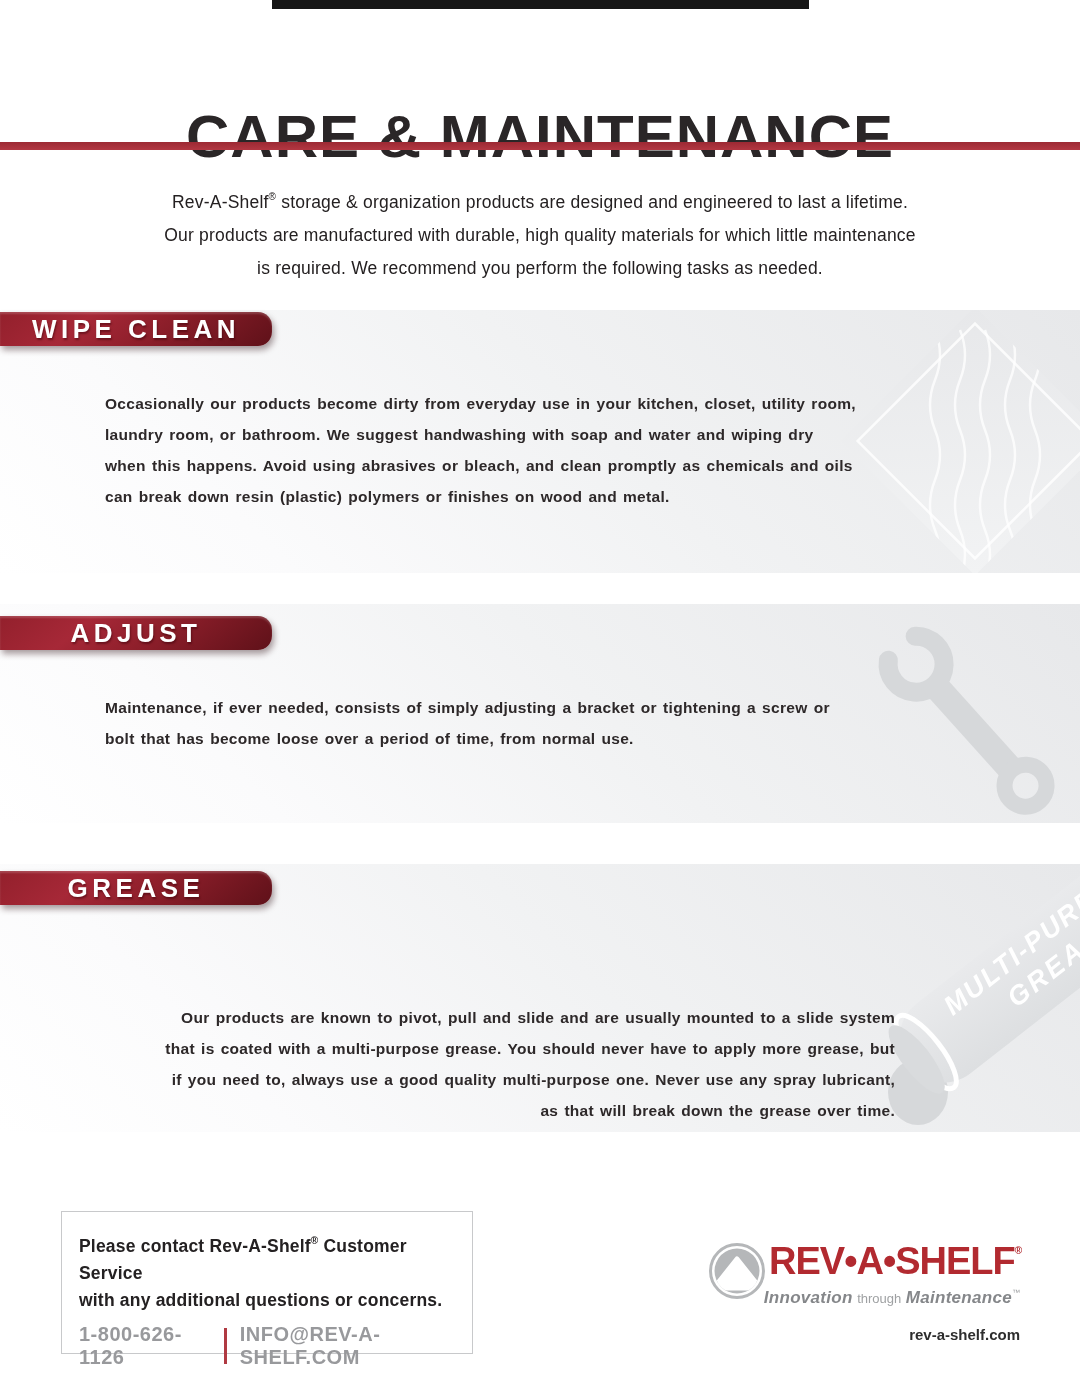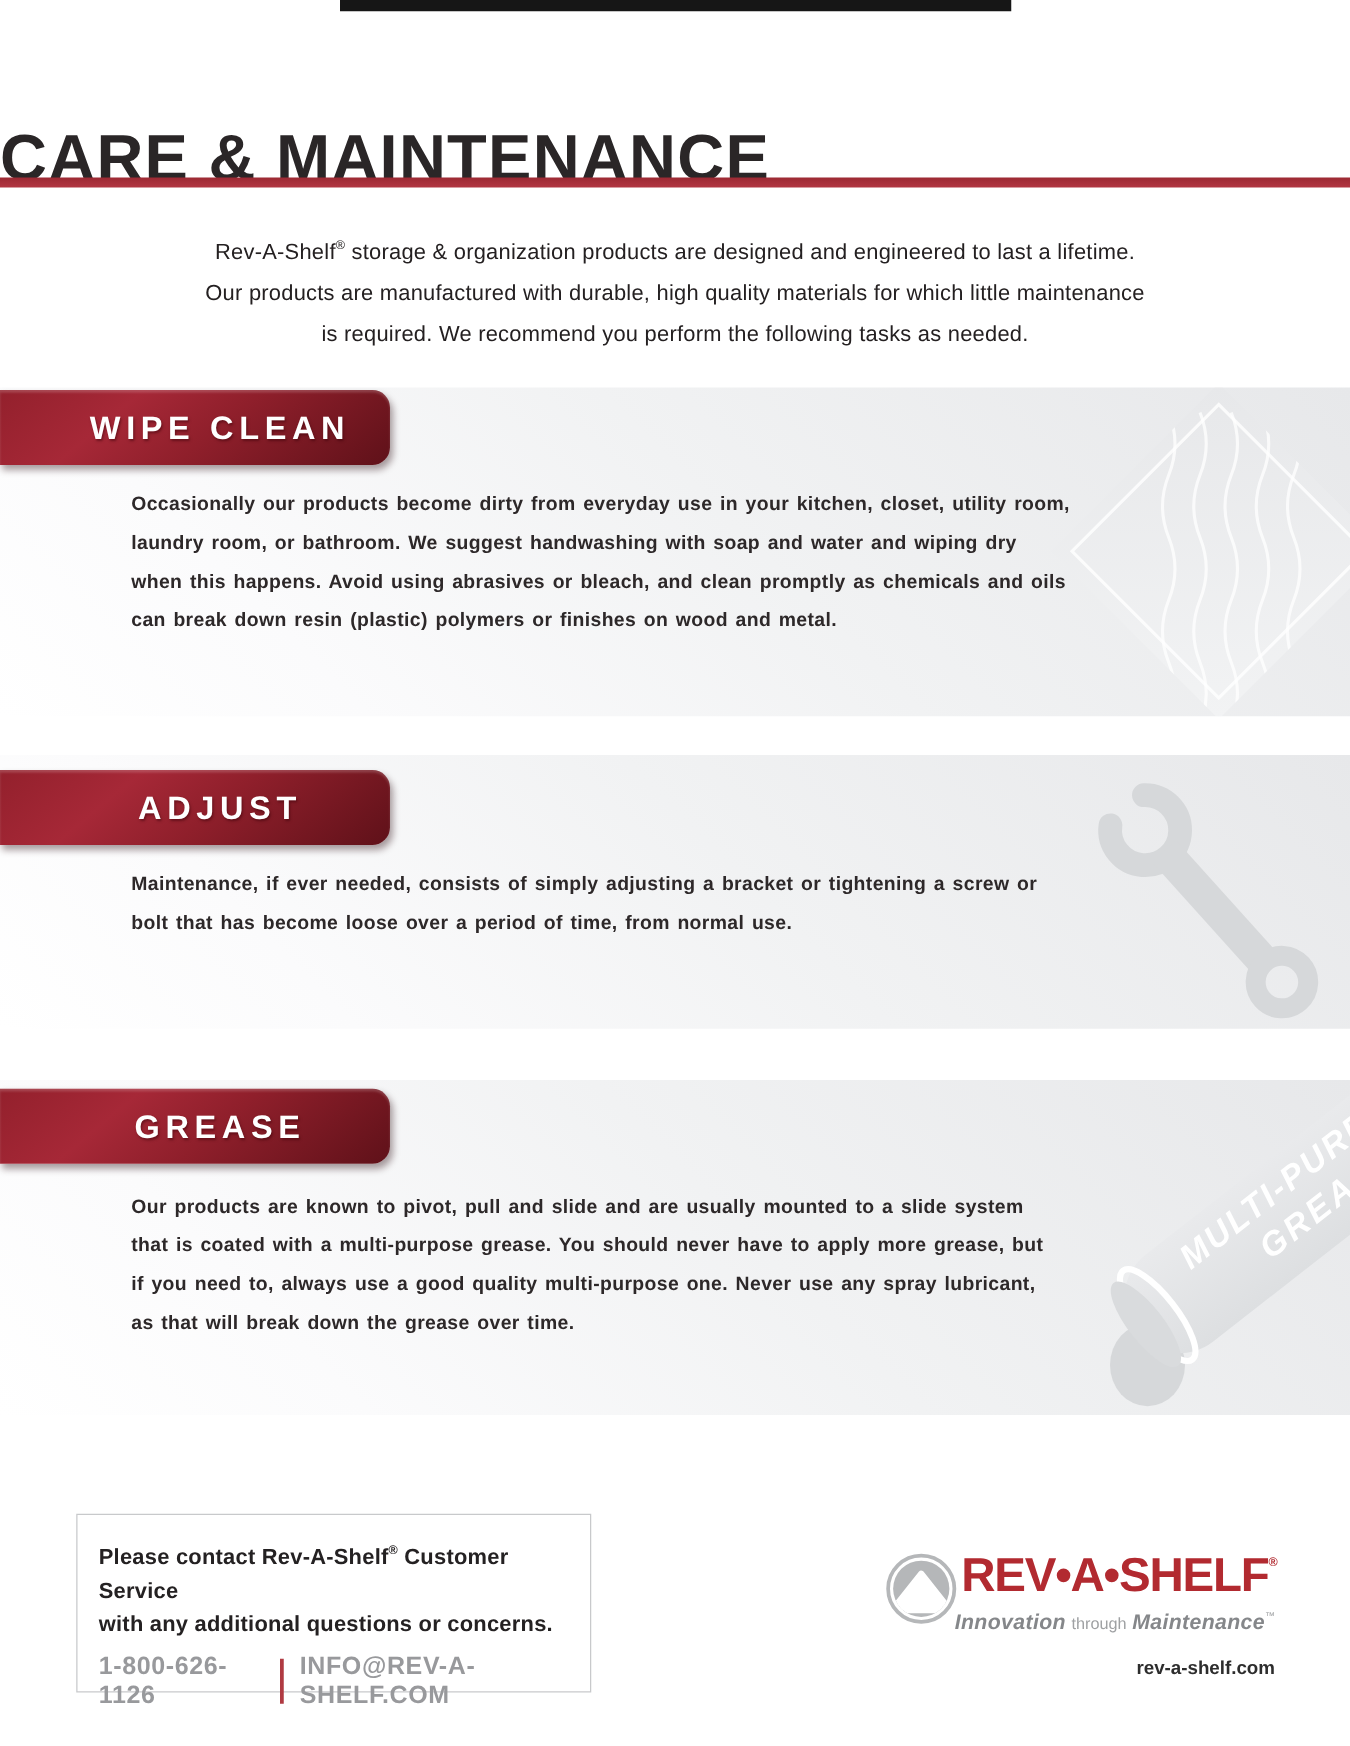--- a/index.html
+++ b/index.html
@@ -8,63 +8,62 @@
     background:#ffffff;overflow:hidden;
     font-family:"Liberation Sans", sans-serif;color:#2d2829;
   }
   .abs{position:absolute;}
 
   
   .top-bar{left:272px;top:0;width:537px;height:9px;background:#161616;}
 
   
   .doc-title{
-    left:0;right:0;top:62px;text-align:left;
-    font-size:52px;font-weight:bold;letter-spacing:1px;color:#2a2627;
+    left:0;right:0;top:62px;text-align:center;
+    font-size:60px;font-weight:bold;letter-spacing:1px;color:#2a2627;
   }
   .red-rule{left:0;top:142px;width:100%;height:8px;
     background:linear-gradient(#9c2933,#b23742);}
 
   
   .intro{left:0;right:0;top:180px;text-align:center;
     font-size:17.5px;line-height:33px;color:#242021;letter-spacing:.2px;}
   sup.reg{font-size:10px;vertical-align:8px;}
 
   
   .panel{left:0;right:0;overflow:hidden;
     background:linear-gradient(225deg,#e7e8ea 0%,#f1f2f3 45%,#fbfbfc 78%,#ffffff 100%);}
   .panel1{top:310px;height:263px;}
   .panel2{top:604px;height:219px;}
   .panel3{top:864px;height:268px;}
 
   
   .banner{
-    left:0;width:272px;height:60px;border-radius:0 14px 14px 0;
+    left:0;width:272px;height:34px;border-radius:0 14px 14px 0;
     display:flex;align-items:center;justify-content:center;
     background:linear-gradient(140deg,#93202c 0%,#a62837 30%,#8f1f2b 55%,#5f1119 100%);
     box-shadow:inset 0 2px 2px rgba(255,255,255,.18), 2px 4px 6px rgba(40,10,15,.4);
     z-index:3;
-    padding-left:40px;
   }
   .banner-label{
     color:#ffffff;font-size:26px;font-weight:bold;letter-spacing:4.5px;
     text-shadow:1px 2px 2px rgba(60,0,10,.5);white-space:nowrap;
   }
   .banner-wipe{top:312px;}
   .banner-adjust{top:616px;}
   .banner-grease{top:871px;}
 
   
   .body-text{
     left:105px;width:790px;font-size:15.5px;font-weight:bold;
     line-height:31px;letter-spacing:.3px;word-spacing:1.5px;color:#2d2829;z-index:2;
   }
   .body1{top:388px;}
   .body2{top:692px;}
-  .body3{top:950px;}
+  .body3{top:1002px;text-align:right;}
 
   .graphic{pointer-events:none;}
 
   
   .contact-box{
     left:61px;top:1211px;width:412px;height:143px;background:#ffffff;
     border:1px solid #c8c9cb;box-sizing:border-box;padding:15px 0 0 17px;
   }
   .contact-line{font-size:17.5px;font-weight:bold;color:#242122;
     line-height:27px;letter-spacing:.2px;}

